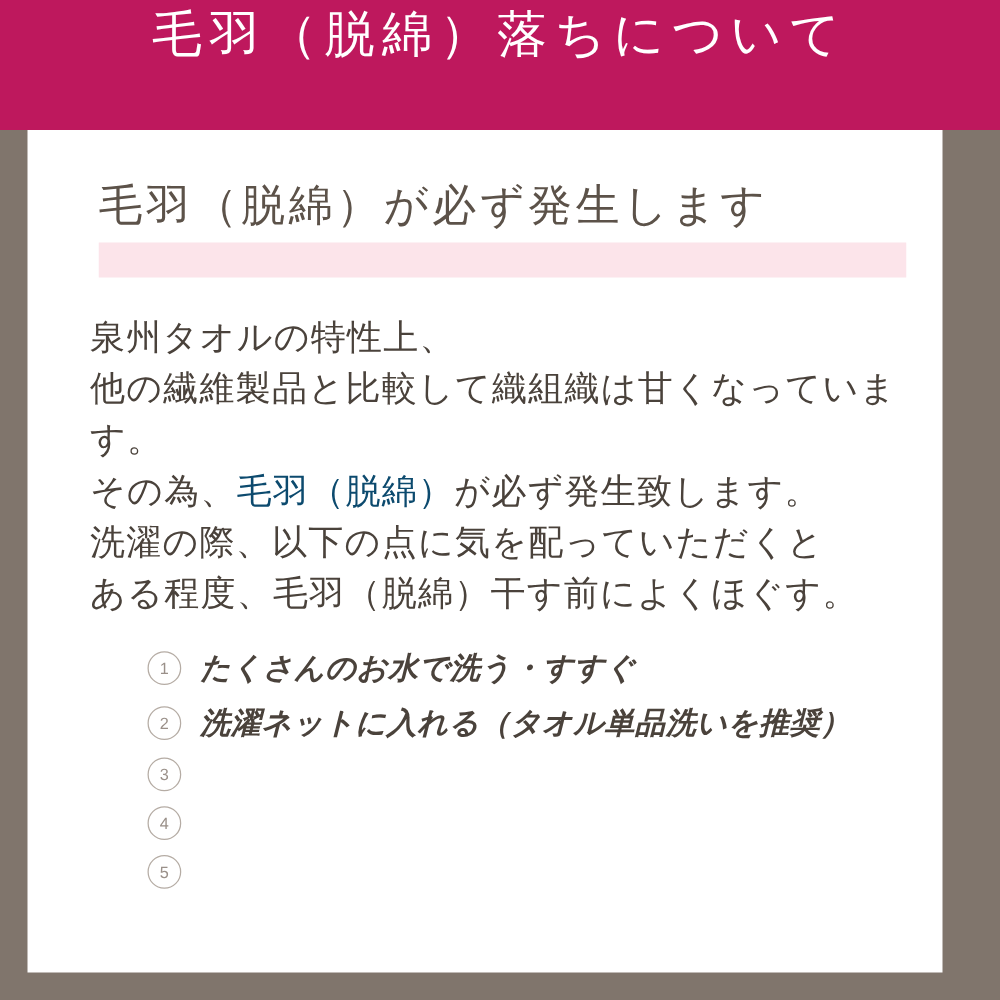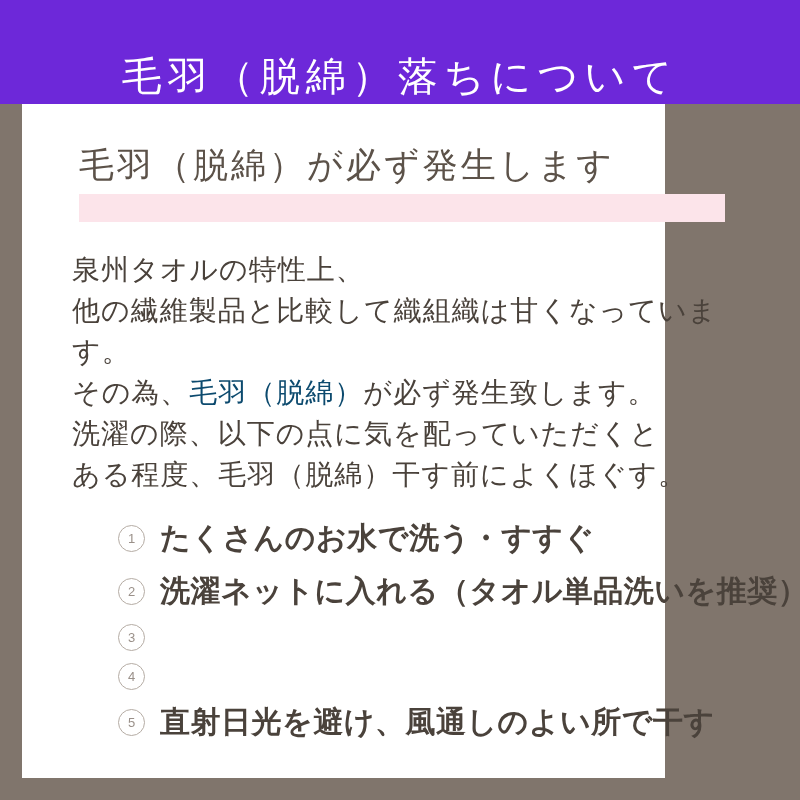--- a/index.html
+++ b/index.html
@@ -16,36 +16,36 @@
   .page {
     position: relative;
     width: 800px;
     height: 800px;
     background: #80756c;
     box-sizing: border-box;
   }
   .header {
     height: 104px;
     display: flex;
-    align-items: flex-end;
+    align-items: flex-start;
     justify-content: center;
-    background: #6d28d9;
+    background: #be185d;
   }
   .header-title {
     color: #ffffff;
     font-size: 40px;
     letter-spacing: 6px;
     font-weight: 400;
     white-space: nowrap;
   }
   .card {
     position: absolute;
     left: 22px;
     top: 104px;
-    width: 643px;
+    width: 732px;
     height: 674px;
     background: #ffffff;
     box-sizing: border-box;
   }
   .subtitle-wrap {
     position: absolute;
     left: 57px;
     top: 42px;
     width: 650px;
   }
@@ -98,24 +98,25 @@
     border-radius: 50%;
     color: #9a9089;
     font-size: 13px;
     display: flex;
     align-items: center;
     justify-content: center;
     margin-right: 15px;
   }
   .item-label {
     color: #4a423b;
-    font-size: 30px;
+    font-size: 24px;
     font-weight: bold;
     letter-spacing: 0.5px;
     white-space: nowrap;
+    font-style: italic;
   }
 </style>
 </head>
 <body>
 
 <div class="page">
 
   <div class="header">
     <div class="header-title">毛羽（脱綿）落ちについて</div>
   </div>
@@ -145,18 +146,17 @@
         <div class="item-label">洗濯ネットに入れる（タオル単品洗いを推奨）</div>
       </div>
       <div class="list-item">
         <div class="num">3</div>
       </div>
       <div class="list-item">
         <div class="num">4</div>
       </div>
       <div class="list-item">
         <div class="num">5</div>
-        <div class="item-label">直射日光を避け、風通しのよい所で干す</div>
       </div>
     </div>
 
   </div>
 </div>
 
 </body></html>

